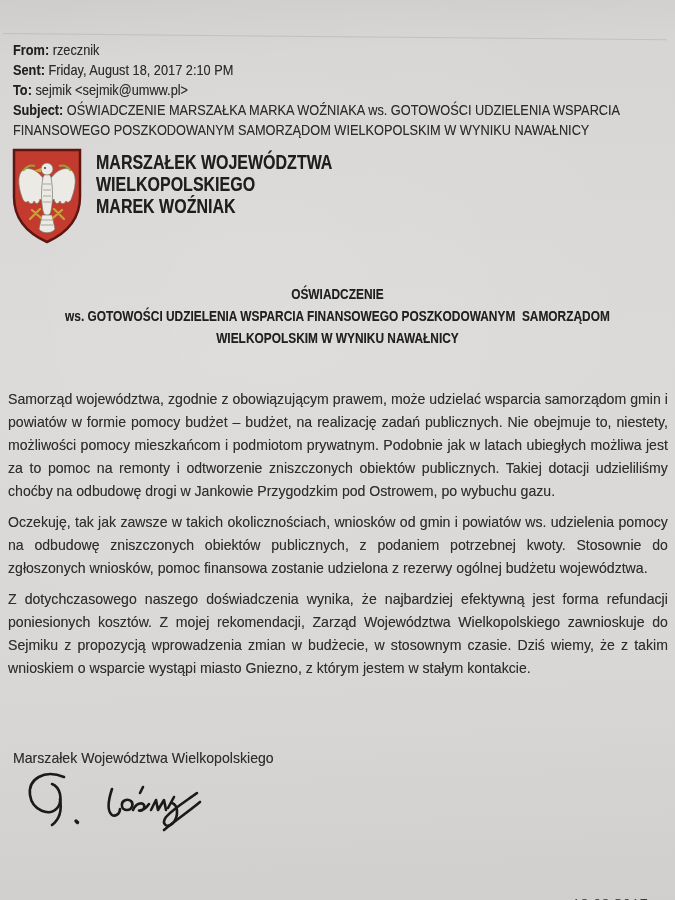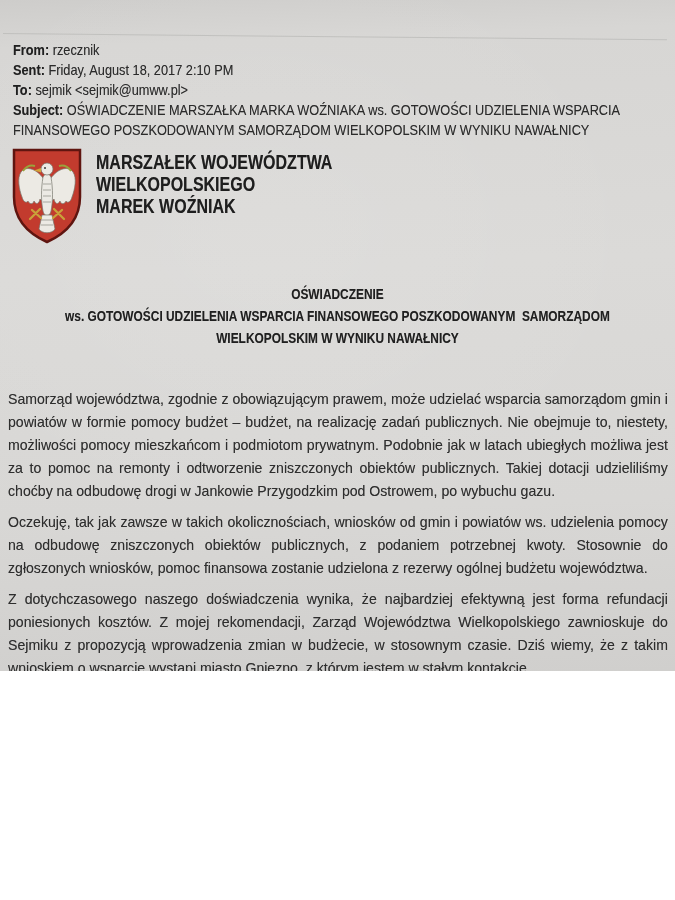--- a/index.html
+++ b/index.html
@@ -1,18 +1,18 @@
 <!DOCTYPE html>
 <html><head>
 <meta charset="utf-8">
 <style>
   html,body{margin:0;padding:0;}
   body{width:675px;height:900px;overflow:hidden;font-family:"Liberation Sans",sans-serif;}
   .page{
-    position:relative;width:675px;height:671px;overflow:hidden;
+    position:relative;width:675px;height:900px;overflow:hidden;
     background:
       radial-gradient(90% 70% at 40% 35%, rgba(255,255,255,.09), rgba(255,255,255,0) 65%),
       linear-gradient(178deg,#cecdcb 0%,#d7d6d4 7%,#dbdad8 40%,#d8d7d5 75%,#d0cfcd 100%);
     color:#2e2e2e;
   }
   .crease{
     position:absolute;top:33px;left:3px;width:664px;height:1px;
     background:#bcbbb9;opacity:.8;transform:rotate(0.55deg);transform-origin:left center;
   }
   

